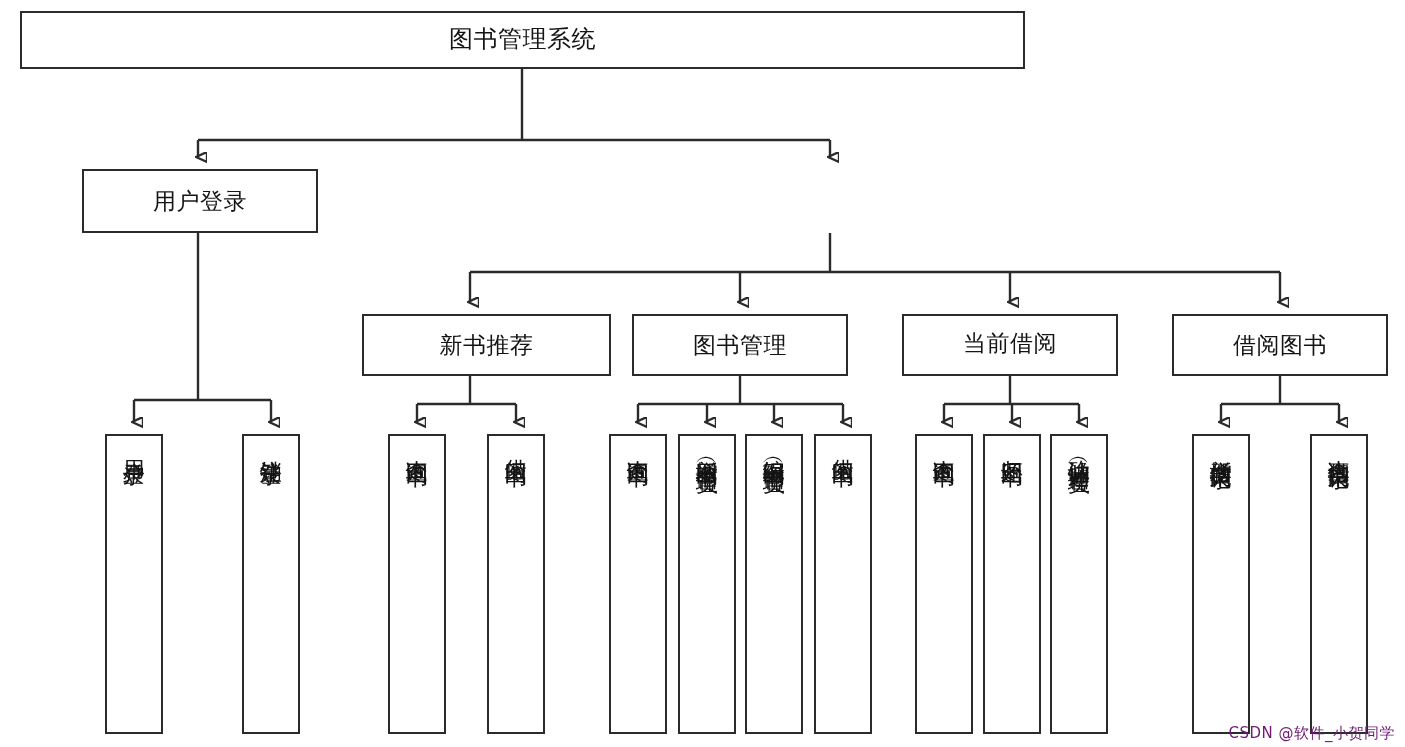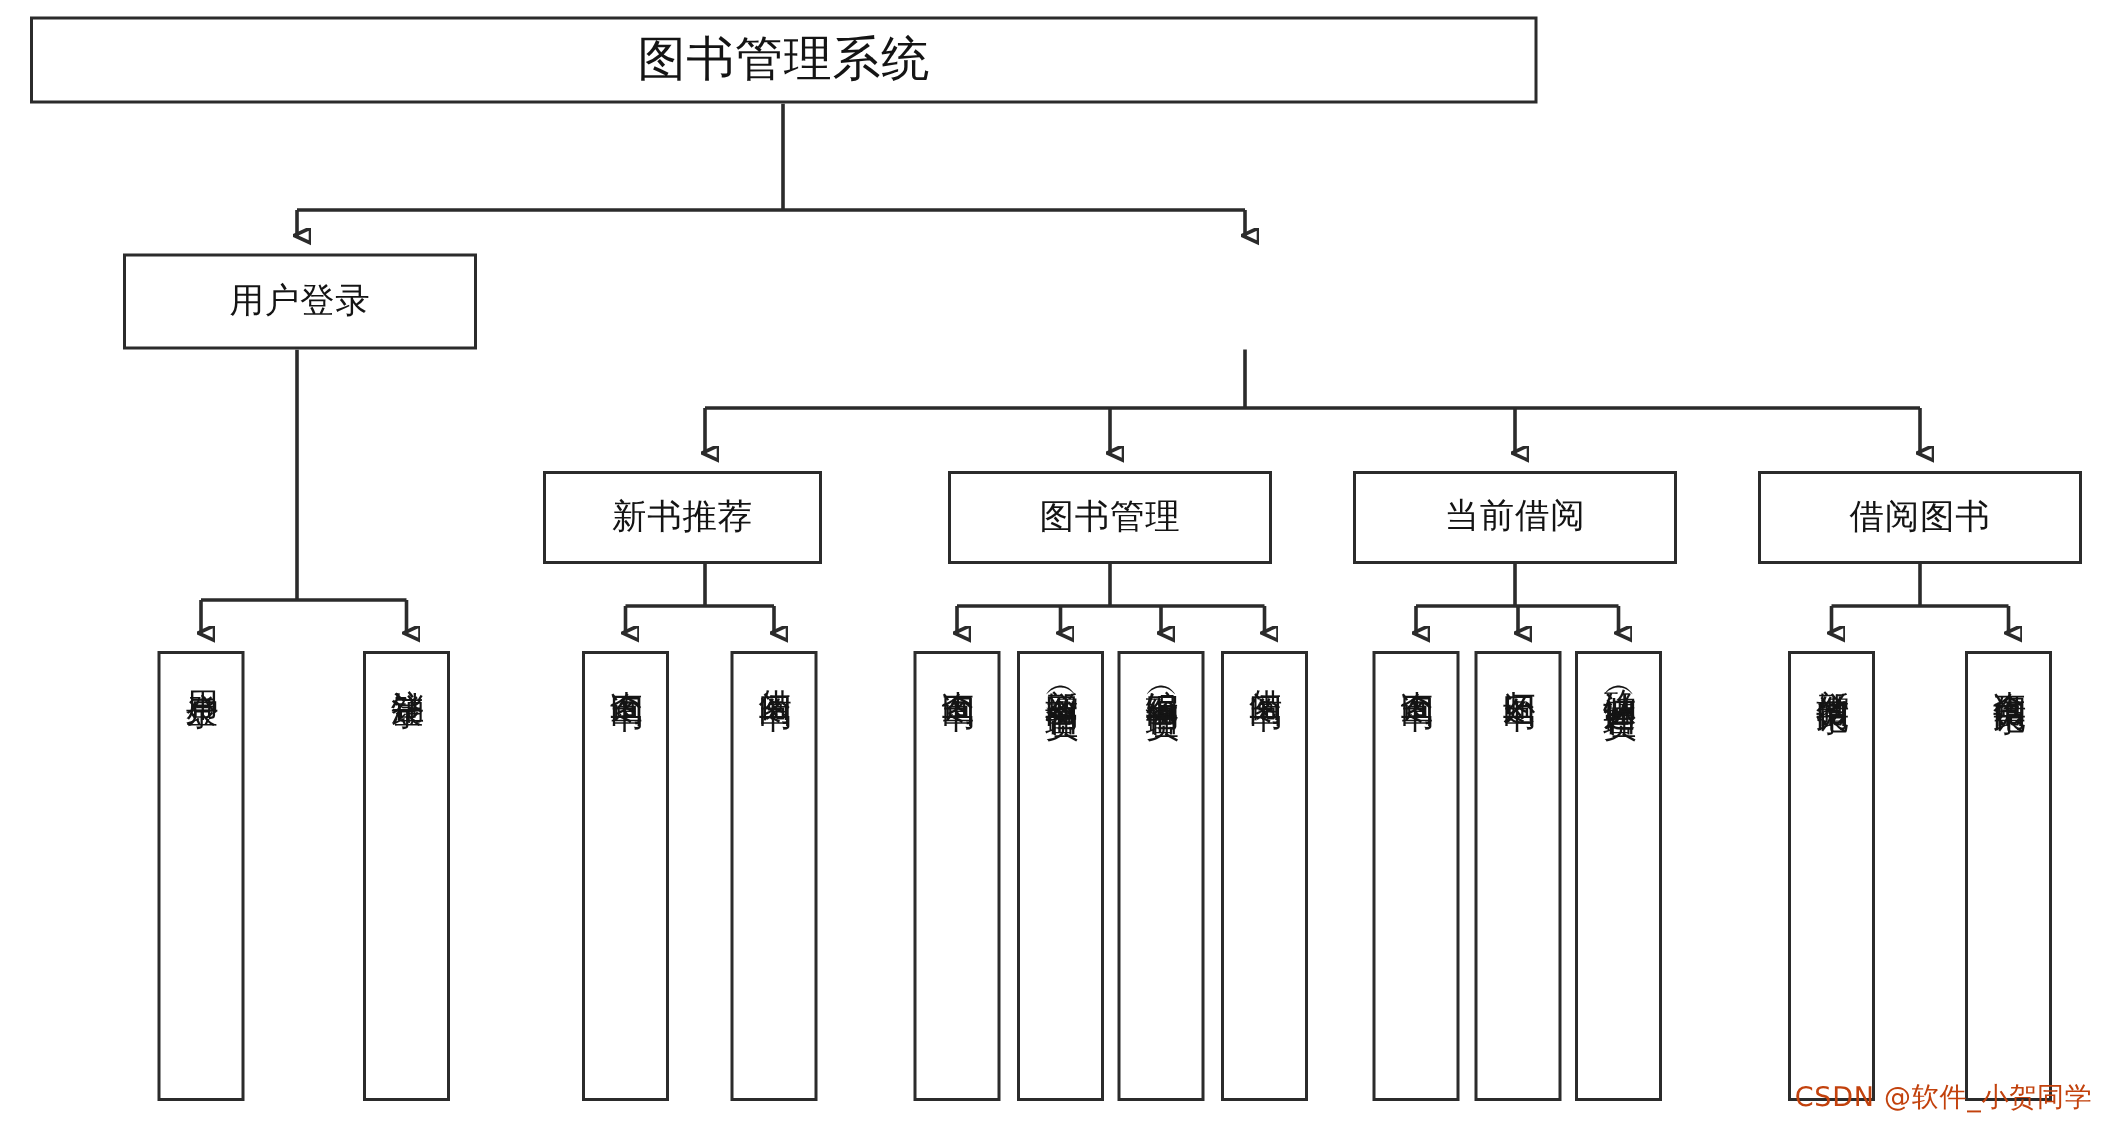--- a/index.html
+++ b/index.html
@@ -31,21 +31,21 @@
     text-align:center;
     color:#141414;
     letter-spacing:0.5px;
     line-height:1.05;
   }
   
   .node.h .label{
     font-size:23px;
     white-space:nowrap;
   }
-  .node.root .label{font-size:32px;font-family:Liberation Serif, serif;}
+  .node.root .label{font-size:24px;font-family:Liberation Serif, serif;}
   
   .node.v{
     align-items:flex-start;
     padding-top:6px;
   }
   .node.v .label{
     writing-mode:vertical-rl;
     text-orientation:upright;
     font-size:22px;
     line-height:1.16;
@@ -65,22 +65,22 @@
   svg#wires line, svg#wires path{
     stroke:#2b2b2b;
     stroke-width:2.4;
     fill:none;
   }
   
   .watermark{
     position:absolute;
     right:10px;
     bottom:4px;
-    font-size:18px;
-    color:#c2410c;
+    font-size:15px;
+    color:#701a75;
     letter-spacing:0.5px;
     white-space:nowrap;
     z-index:5;
     font-family:"DejaVu Sans","Liberation Sans",sans-serif;
   }
 </style>
 </head>
 <body>
 
 <div id="canvas">
@@ -150,21 +150,21 @@
   </svg>
 
   <div class="node h root" style="left: 20px; top: 11px; width: 1005px; height: 58px;">
     <span class="label">图书管理系统</span>
   </div>
 
   <div class="node h" style="left: 82px; top: 169px; width: 236px; height: 64px;">
     <span class="label">用户登录</span>
   </div>
 
-  <div class="node h" style="left: 362px; top: 314px; width: 186px; height: 62px;">
+  <div class="node h" style="left: 362px; top: 314px; width: 249px; height: 62px;">
     <span class="label">新书推荐</span>
   </div>
   <div class="node h" style="left: 632px; top: 314px; width: 216px; height: 62px;">
     <span class="label">图书管理</span>
   </div>
   <div class="node h" style="left: 902px; top: 314px; width: 216px; height: 62px; font-family: Liberation Mono, monospace;">
     <span class="label">当前借阅</span>
   </div>
   <div class="node h" style="left: 1172px; top: 314px; width: 216px; height: 62px;">
     <span class="label">借阅图书</span>

